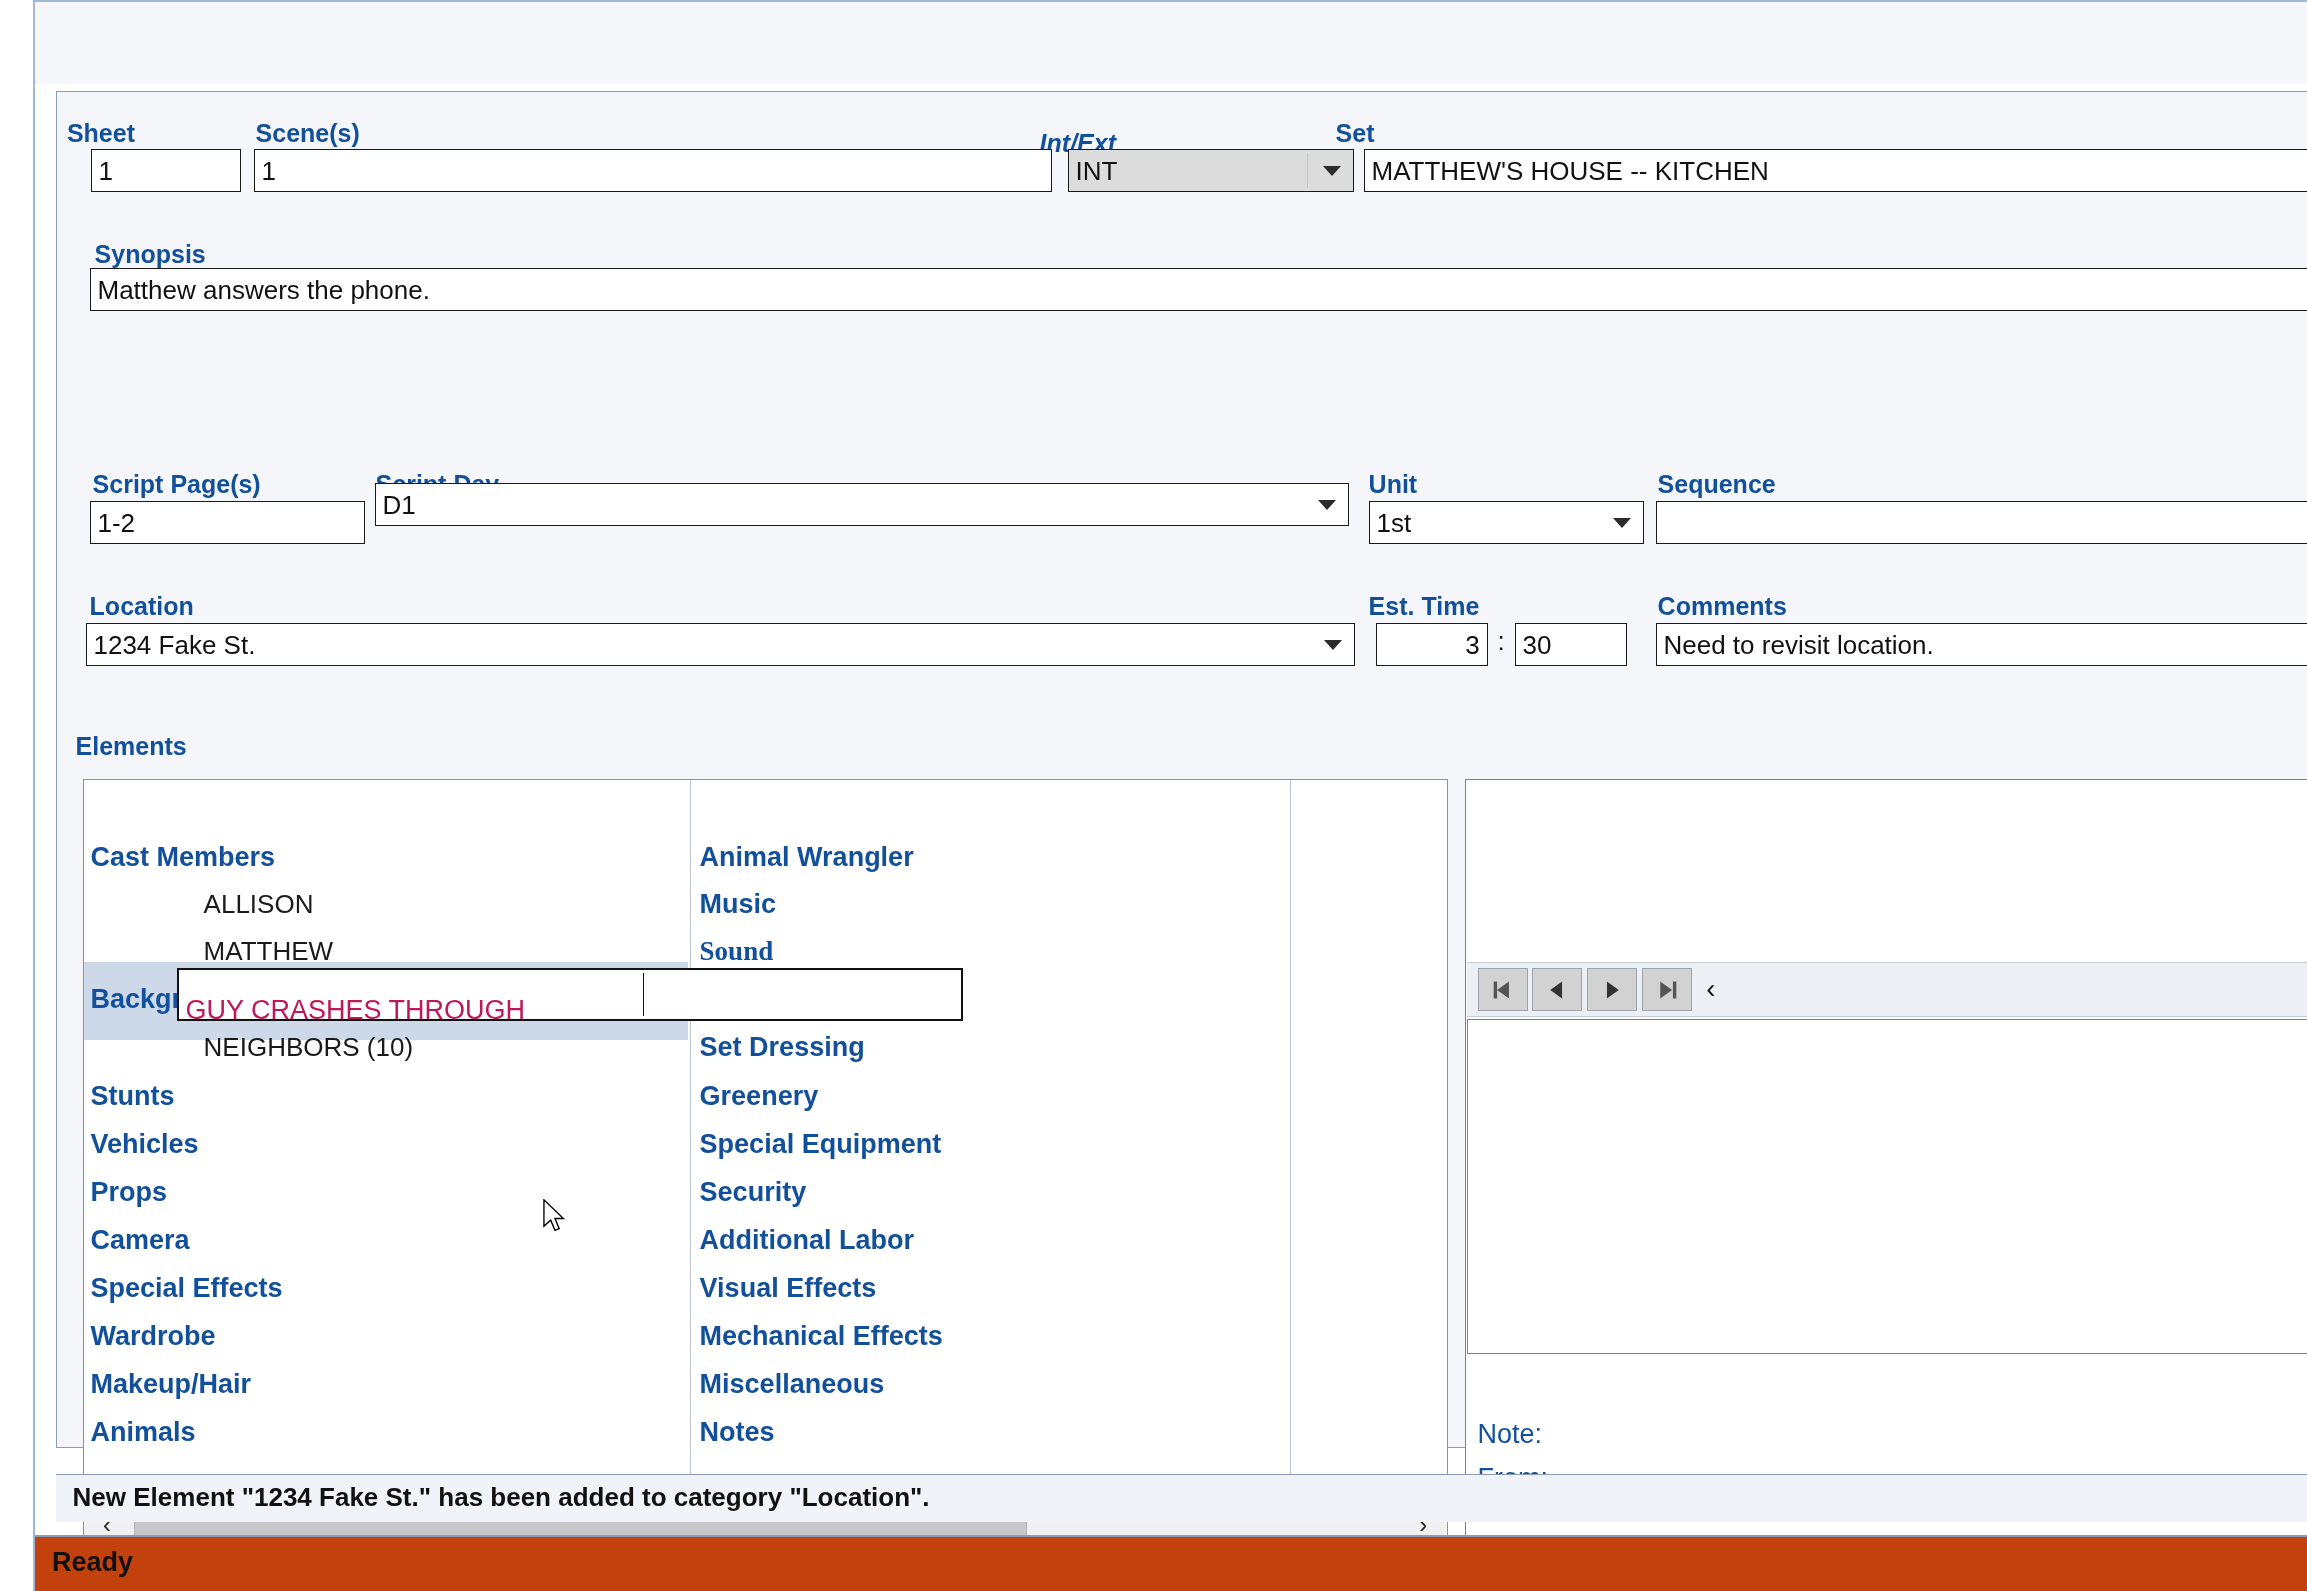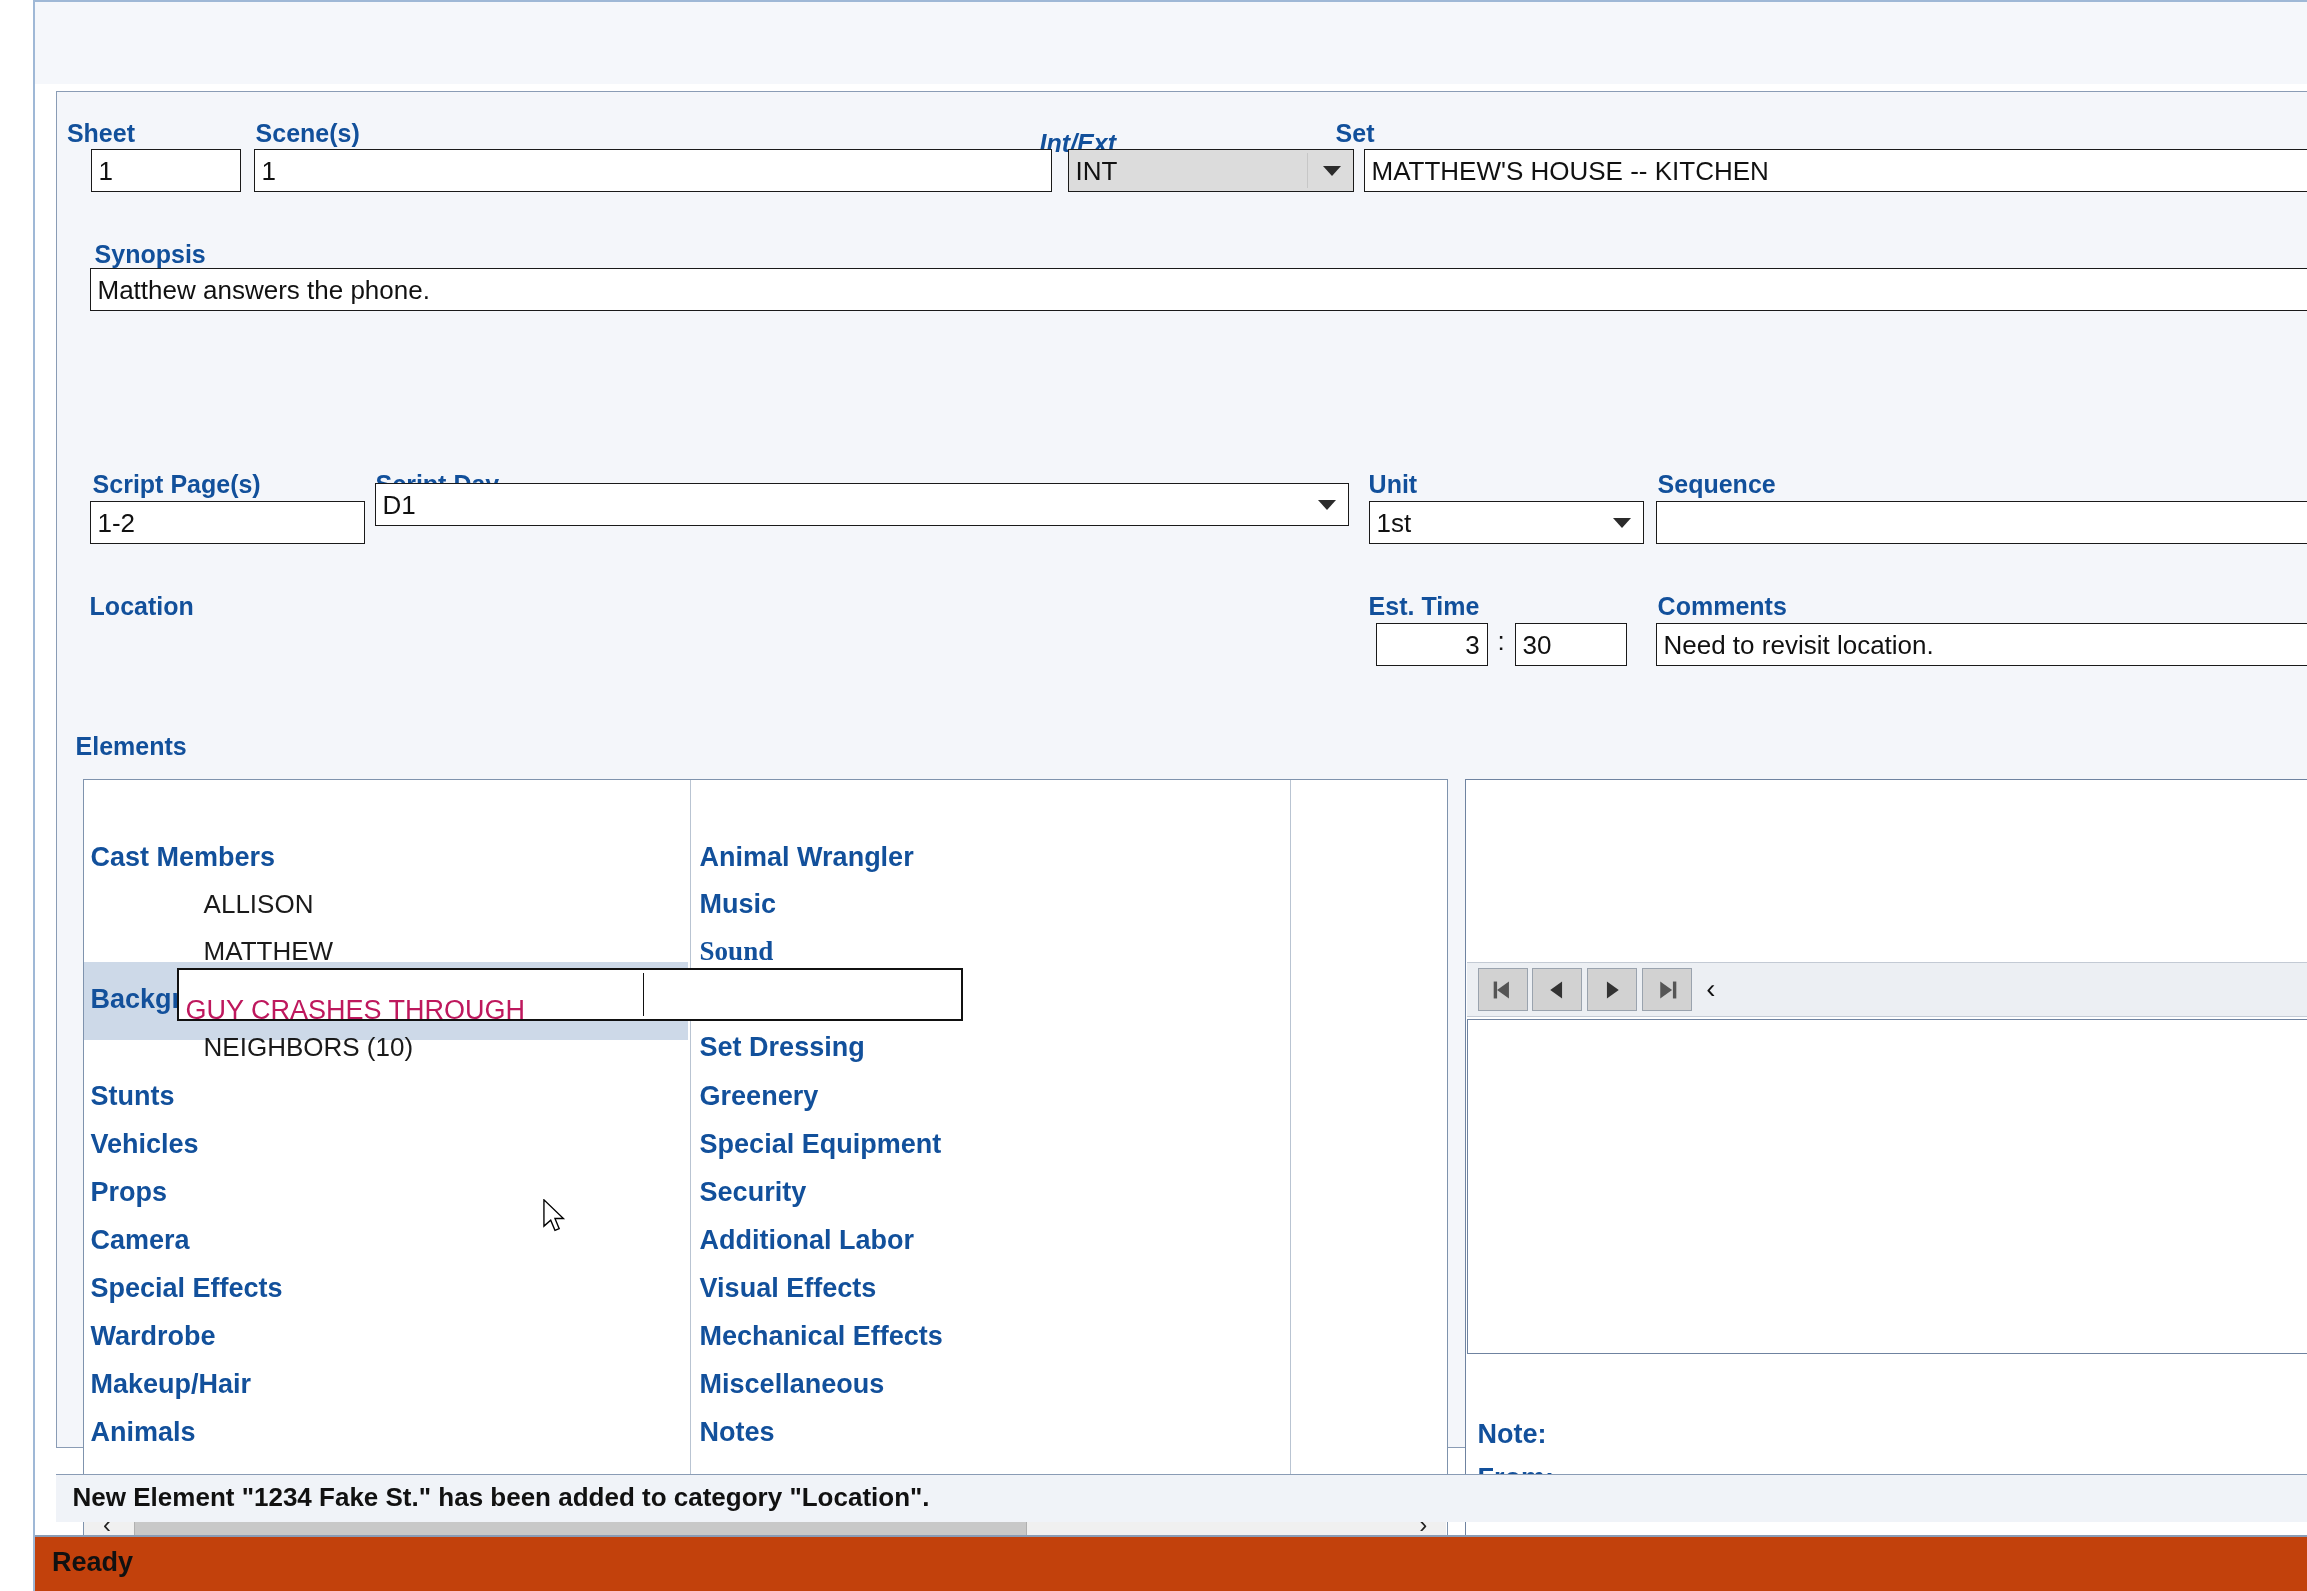--- a/index.html
+++ b/index.html
@@ -303,21 +303,21 @@
     position: absolute;
     left: 1.7px;
     right: 1.7px;
     bottom: 1.7px;
     height: 168px;
     background: #ffffff;
   }
   .rp-note .nlbl {
     position: absolute;
     color: #12509b;
-    font-weight: bold;
+    font-weight: normal;
     font-size: 27px;
   }
   #note-lbl { left: 10.3px; top: 38px; }
   #from-lbl { left: 10.3px; top: 82px; }
 
   .status-line {
     position: absolute;
     left: 20.6px;
     top: 1472px;
     right: 0;
@@ -401,20 +401,24 @@
       <div class="combo" id="f-unit">
         <span>1st</span>
         <span class="arrow"></span>
       </div>
       <div class="field" id="f-seq"></div>
 
       <div class="lbl" id="r4-loc-label">Location</div>
       <div class="lbl" id="r4-time-label">Est. Time</div>
       <div class="lbl" id="r4-com-label">Comments</div>
 
+      <div class="combo" id="f-loc">
+        <span>1234 Fake St.</span>
+        <span class="arrow"></span>
+      </div>
       <div class="field" id="f-hh">3</div>
       <div id="time-colon">:</div>
       <div class="field" id="f-mm">30</div>
       <div class="field" id="f-com">Need to revisit location.</div>
 
       <div class="lbl" id="elements-label">Elements</div>
 
       <div class="elements-box">
         <div class="col-div" id="col-div-1"></div>
         <div class="col-div" id="col-div-2"></div>

